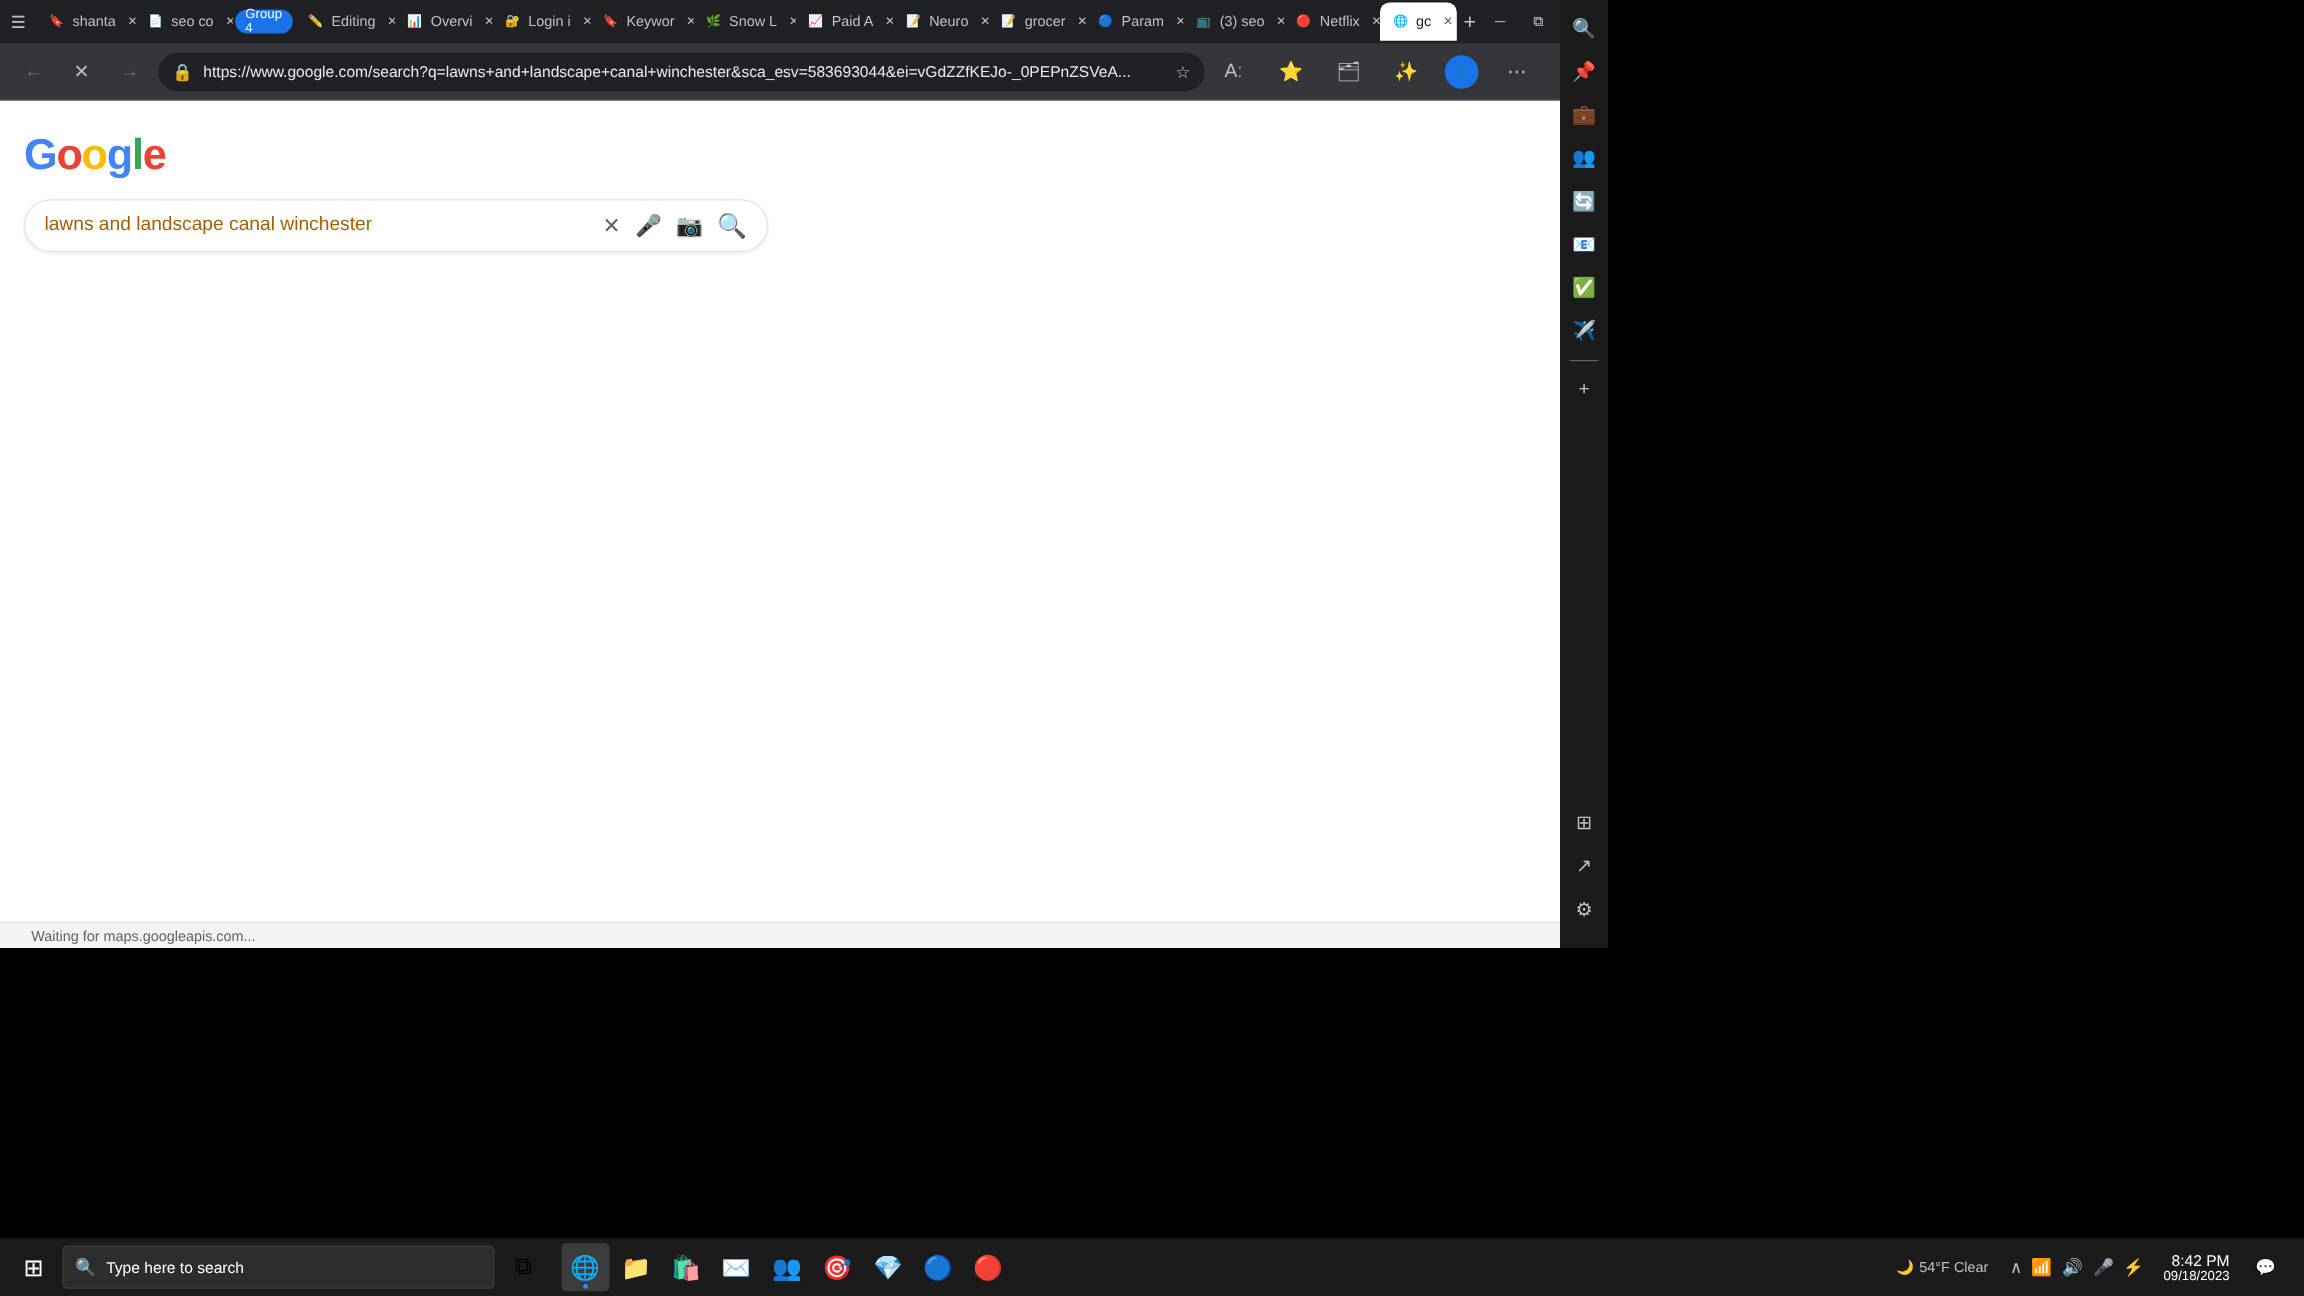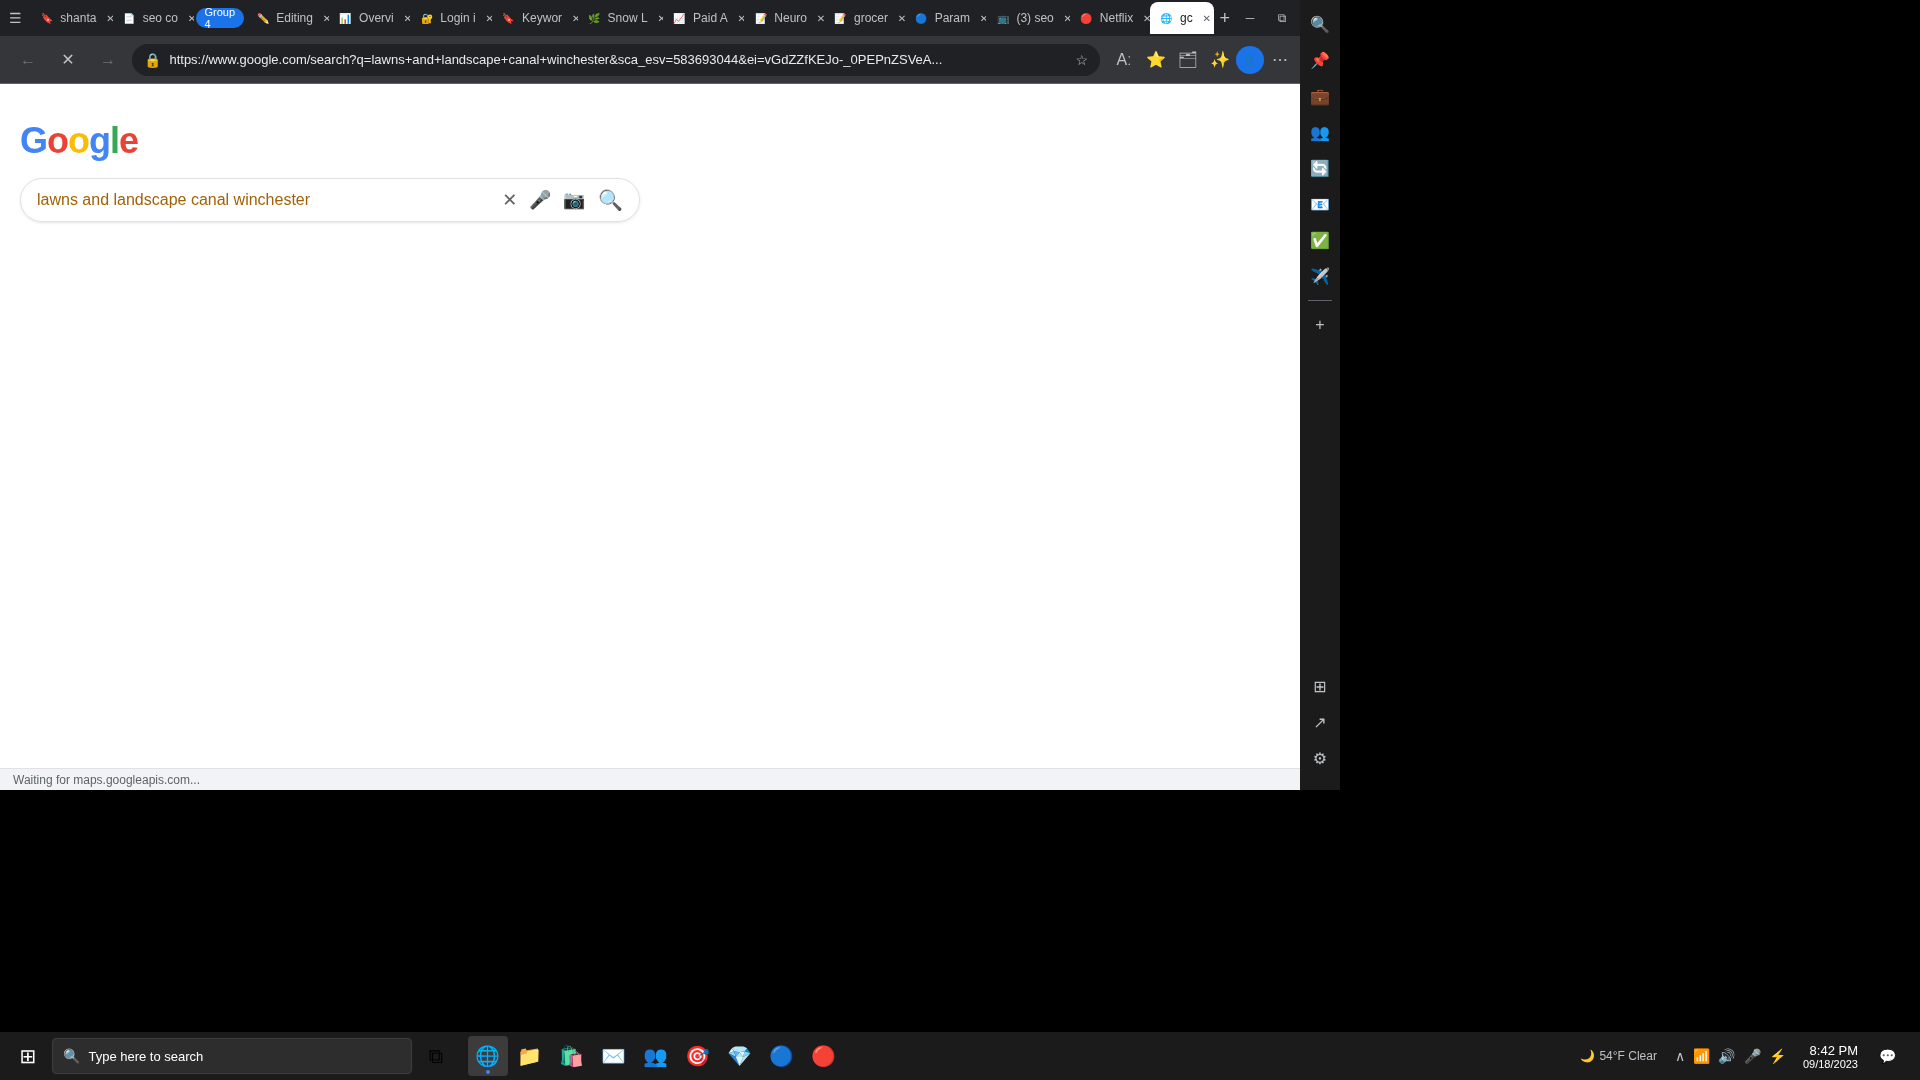--- a/index.html
+++ b/index.html
@@ -158,21 +158,21 @@
 
     .address-icon {
       color: #bdc1c6;
       font-size: 14px;
       cursor: pointer;
     }
 
     .toolbar-icons {
       display: flex;
       align-items: center;
-      gap: 0;
+      gap: 16px;
     }
 
     .toolbar-btn {
       width: 32px; height: 32px;
       display: flex; align-items: center; justify-content: center;
       color: #bdc1c6;
       font-size: 16px;
       cursor: pointer;
       border-radius: 50%;
     }
@@ -199,21 +199,21 @@
     .google-page {
       padding: 20px;
       position: relative;
     }
 
     .google-logo {
       font-size: 36px;
       font-weight: 700;
       letter-spacing: -1px;
       margin-bottom: 16px;
-      margin-top: 16px;
+      margin-top: 4px;
     }
 
     .google-logo .g1 { color: #4285f4; }
     .google-logo .g2 { color: #ea4335; }
     .google-logo .g3 { color: #fbbc05; }
     .google-logo .g4 { color: #4285f4; }
     .google-logo .g5 { color: #34a853; }
     .google-logo .g6 { color: #ea4335; }
 
     .search-bar {
@@ -259,21 +259,21 @@
     
     .status-bar {
       position: absolute;
       bottom: 0;
       left: 0;
       right: 0;
       height: 22px;
       background: #f1f3f4;
       display: flex;
       align-items: center;
-      padding: 0 13px;
+      padding: 0 26px;
       font-size: 12px;
       color: #5f6368;
       border-top: 1px solid #dfe1e5;
     }
 
     
     .edge-sidebar {
       position: absolute;
       right: 0;
       top: 0;

